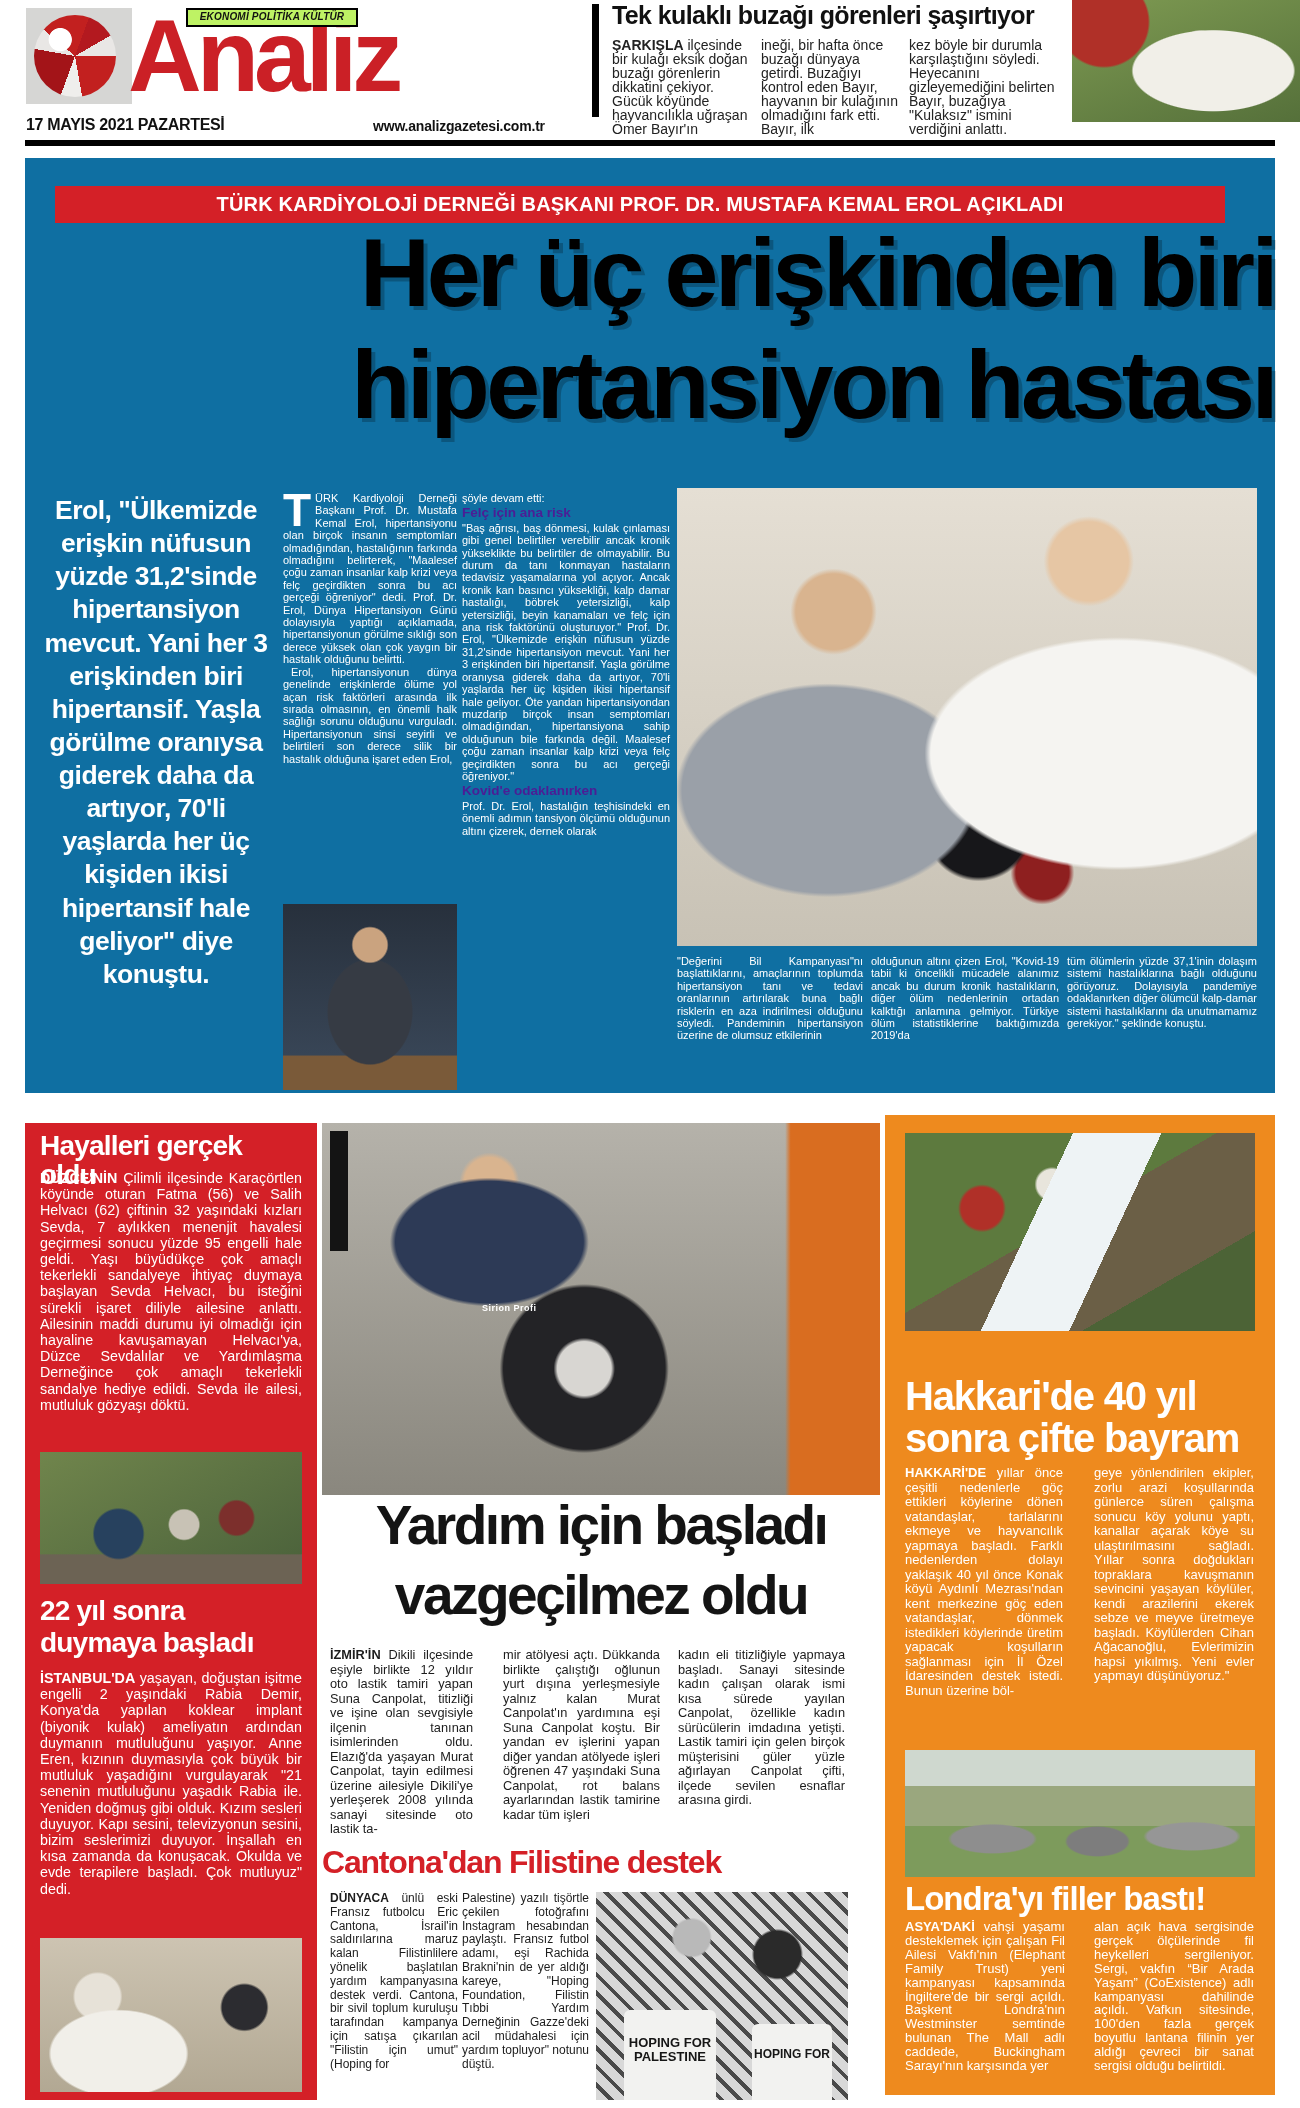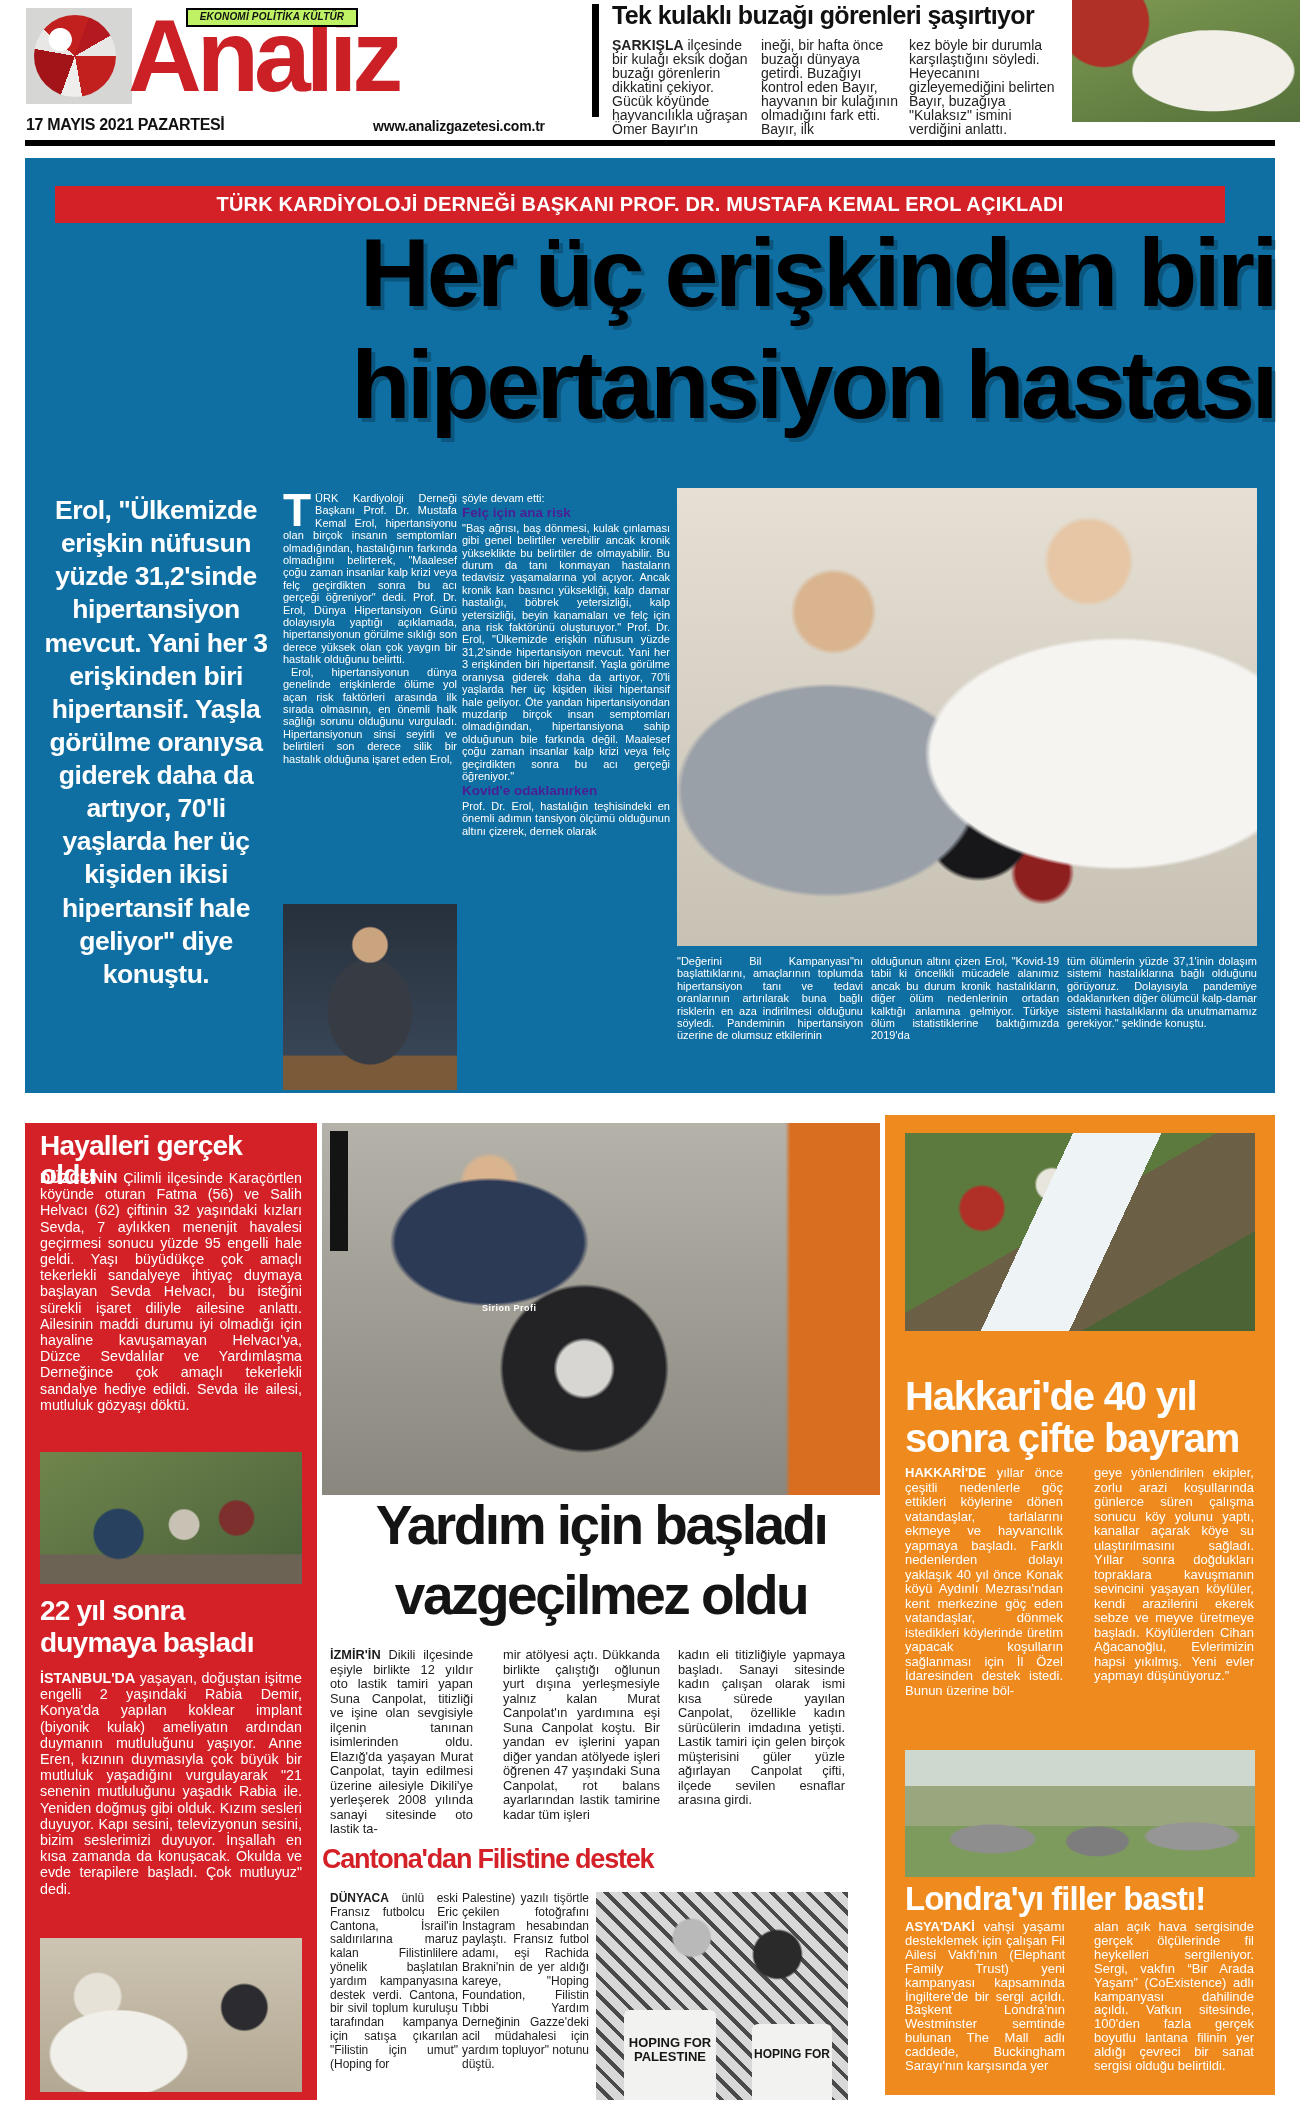--- a/index.html
+++ b/index.html
@@ -93,21 +93,21 @@
      linear-gradient(to top, #7d9b5c 0 40%, #9aa77e 40% 72%, #cfd8cf 72%);}
   
   .redbox{background:#d42027;}
   .red-h{color:#fff;font-weight:800;font-size:28px;letter-spacing:-0.8px;line-height:1.05;}
   .red-body{color:#fff;font-size:14.3px;line-height:16.2px;text-align:justify;}
   .red-body b{font-weight:800;}
   
   .mid-h{font-weight:900;font-size:55px;letter-spacing:-2.5px;color:#141414;text-align:center;line-height:1;}
   .mid-col{font-size:12.8px;line-height:14.5px;text-align:justify;color:#1c1c1c;}
   .mid-col b{font-weight:800;}
-  .cant-h{color:#d42027;font-weight:800;font-size:27px;letter-spacing:-1.2px;line-height:1;}
+  .cant-h{color:#d42027;font-weight:800;font-size:32px;letter-spacing:-1.2px;line-height:1;}
   .cant-col{font-size:12px;line-height:13.8px;text-align:justify;color:#1c1c1c;}
   .cant-col b{font-weight:800;}
   
   .orangebox{background:#ee8a1e;}
   .or-h{color:#fff;font-weight:800;font-size:40px;letter-spacing:-1.2px;line-height:1;}
   .or-h2{color:#fff;font-weight:800;font-size:33px;letter-spacing:-1px;line-height:1;}
   .or-col{color:#fff;font-size:13px;line-height:14.5px;text-align:justify;}
   .or-col b{font-weight:800;}
   .or-col-tight{color:#fff;font-size:13px;line-height:13.9px;text-align:justify;}
   .or-col-tight b{font-weight:800;}

